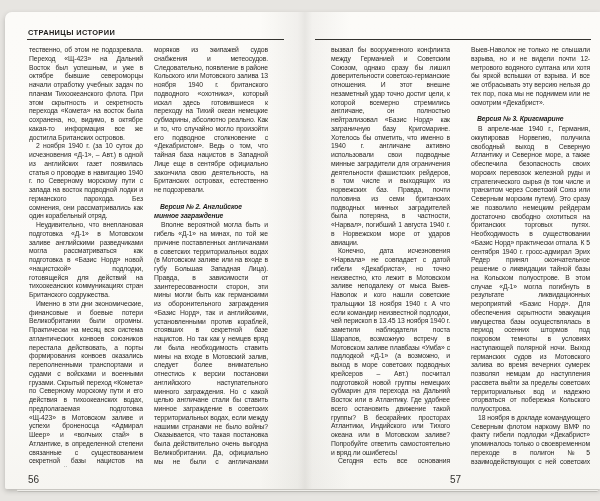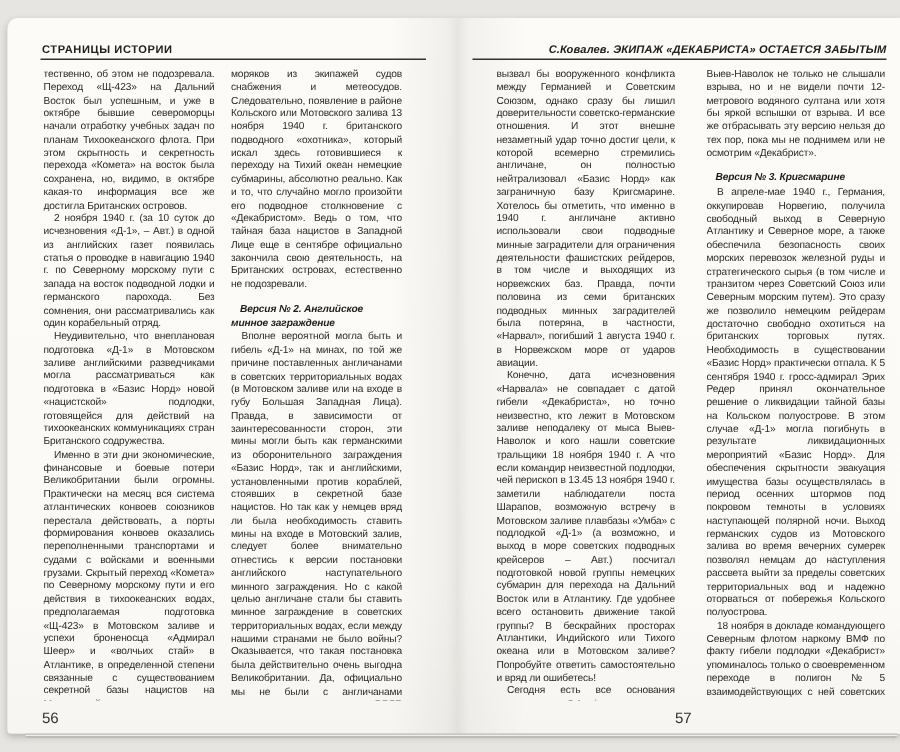--- a/index.html
+++ b/index.html
@@ -67,21 +67,20 @@
 </head>
 <body>
 
 <div id="canvas">
   <div class="spread">
     <div class="gutter"></div>
     <div class="page-edges"></div>
   </div>
 
   <div class="running-head left">СТРАНИЦЫ ИСТОРИИ</div>
-  <div class="running-head right">С.Ковалев. ЭКИПАЖ «ДЕКАБРИСТА» ОСТАЕТСЯ ЗАБЫТЫМ</div>
   <div class="rule rule-left"></div>
   <div class="rule rule-right"></div>
 
   <div class="col col1">
       <p class="cont">тественно, об этом не подозревала. Переход «Щ-423» на Дальний Восток был успешным, и уже в октябре бывшие североморцы начали отработку учебных задач по планам Тихоокеанского флота. При этом скрытность и секретность перехода «Комета» на восток была сохранена, но, видимо, в октябре какая-то информация все же достигла Британских островов.</p>
       <p class="indent">2 ноября 1940 г. (за 10 суток до исчезновения «Д-1», – Авт.) в одной из английских газет появилась статья о проводке в навигацию 1940 г. по Северному морскому пути с запада на восток подводной лодки и германского парохода. Без сомнения, они рассматривались как один корабельный отряд.</p>
       <p class="indent">Неудивительно, что внеплановая подготовка «Д-1» в Мотовском заливе английскими разведчиками могла рассматриваться как подготовка в «Базис Норд» новой «нацистской» подлодки, готовящейся для действий на тихоокеанских коммуникациях стран Британского содружества.</p>
       <p class="indent">Именно в эти дни экономические, финансовые и боевые потери Великобритании были огромны. Практически на месяц вся система атлантических конвоев союзников перестала действовать, а порты формирования конвоев оказались переполненными транспортами и судами с войсками и военными грузами. Скрытый переход «Комета» по Северному морскому пути и его действия в тихоокеанских водах, предполагаемая подготовка «Щ-423» в Мотовском заливе и успехи броненосца «Адмирал Шеер» и «волчьих стай» в Атлантике, в определенной степени связанные с существованием секретной базы нацистов на Мурманской земле, вероятно, стали для англичан чрезвычайно сильным «раздражителем», что привело к гибели экипажа «Д-1». Ведь к этому времени о местонахождении «Базис Норд» британская разведка знала с высокой степенью достоверности – от захваченных в плен</p>
     </div>
   <div class="col col2">

